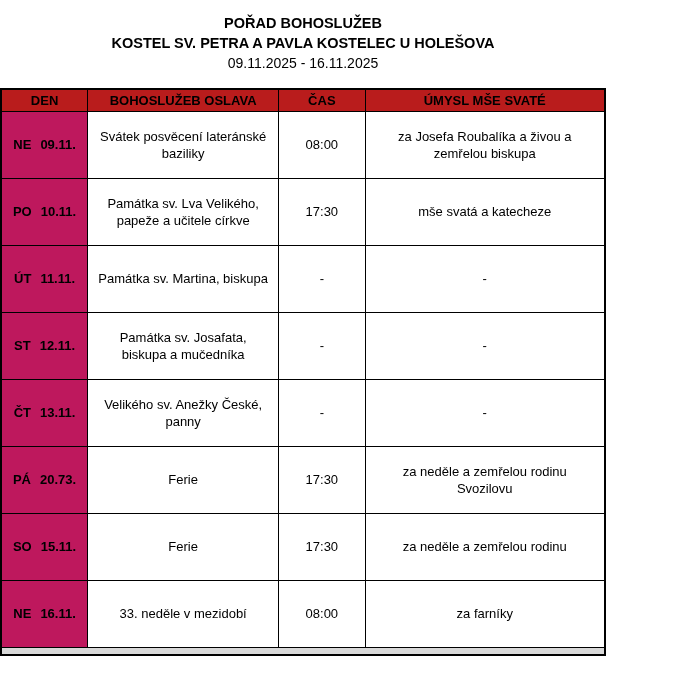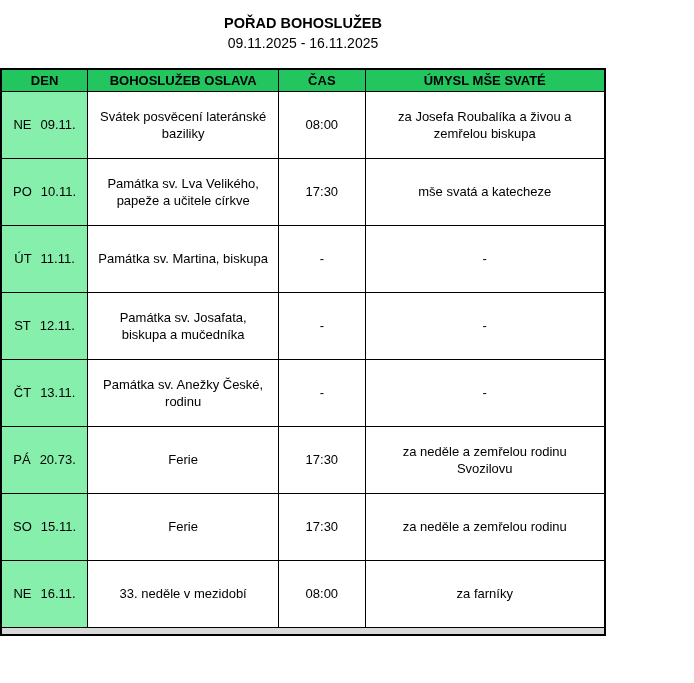--- a/index.html
+++ b/index.html
@@ -39,33 +39,33 @@
   }
   .schedule th, .schedule td {
     border: 1px solid #000000;
     text-align: center;
     vertical-align: middle;
     font-size: 13px;
     padding: 2px 8px;
     box-sizing: border-box;
   }
   .schedule th {
-    background: #22c55e;
+    background: #b91c1c;
     font-weight: bold;
     height: 22px;
     padding: 2px 4px;
   }
   .col-day { width: 88px; }
   .col-celebration { width: 200px; }
   .col-time { width: 90px; }
   .col-intention { width: 256px; }
   .schedule tbody tr.data-row { height: 67px; }
   td.day-cell {
-    background: #86efac;
-    font-weight: normal;
+    background: #be185d;
+    font-weight: bold;
     padding: 18px 4px;
   }
   .day-inner {
     display: flex;
     justify-content: center;
     align-items: center;
     gap: 9px;
     white-space: nowrap;
   }
   td.footer-strip {
@@ -75,20 +75,21 @@
   }
   .celebration-cell, .intention-cell { line-height: 17px; }
 </style>
 </head>
 <body>
 
 <div class="page">
 
   <div class="doc-header">
     <div class="doc-title">POŘAD BOHOSLUŽEB</div>
+    <div class="doc-subtitle">KOSTEL SV. PETRA A PAVLA KOSTELEC U HOLEŠOVA</div>
     <div class="doc-daterange">09.11.2025 - 16.11.2025</div>
   </div>
 
   <table class="schedule">
     <colgroup>
       <col class="col-day">
       <col class="col-celebration">
       <col class="col-time">
       <col class="col-intention">
     </colgroup>
@@ -145,21 +146,21 @@
         <td class="time-cell">-</td>
         <td class="intention-cell">-</td>
       </tr>
       <tr class="data-row">
         <td class="day-cell">
           <div class="day-inner">
             <span>ČT</span>
             <span>13.11.</span>
           </div>
         </td>
-        <td class="celebration-cell">Památka sv. Anežky České, rodinu</td>
+        <td class="celebration-cell">Velikého sv. Anežky České, panny</td>
         <td class="time-cell">-</td>
         <td class="intention-cell">-</td>
       </tr>
       <tr class="data-row">
         <td class="day-cell">
           <div class="day-inner">
             <span>PÁ</span>
             <span>20.73.</span>
           </div>
         </td>

